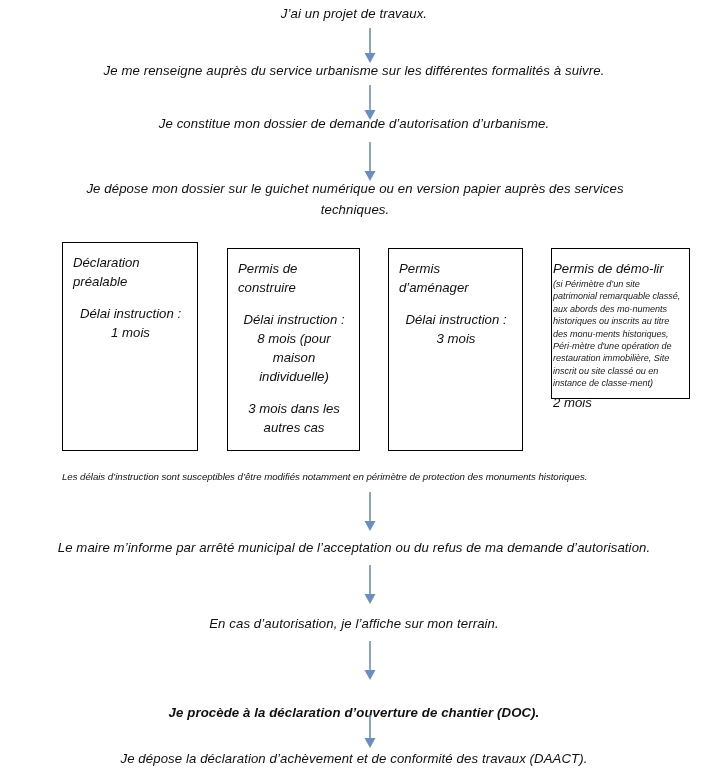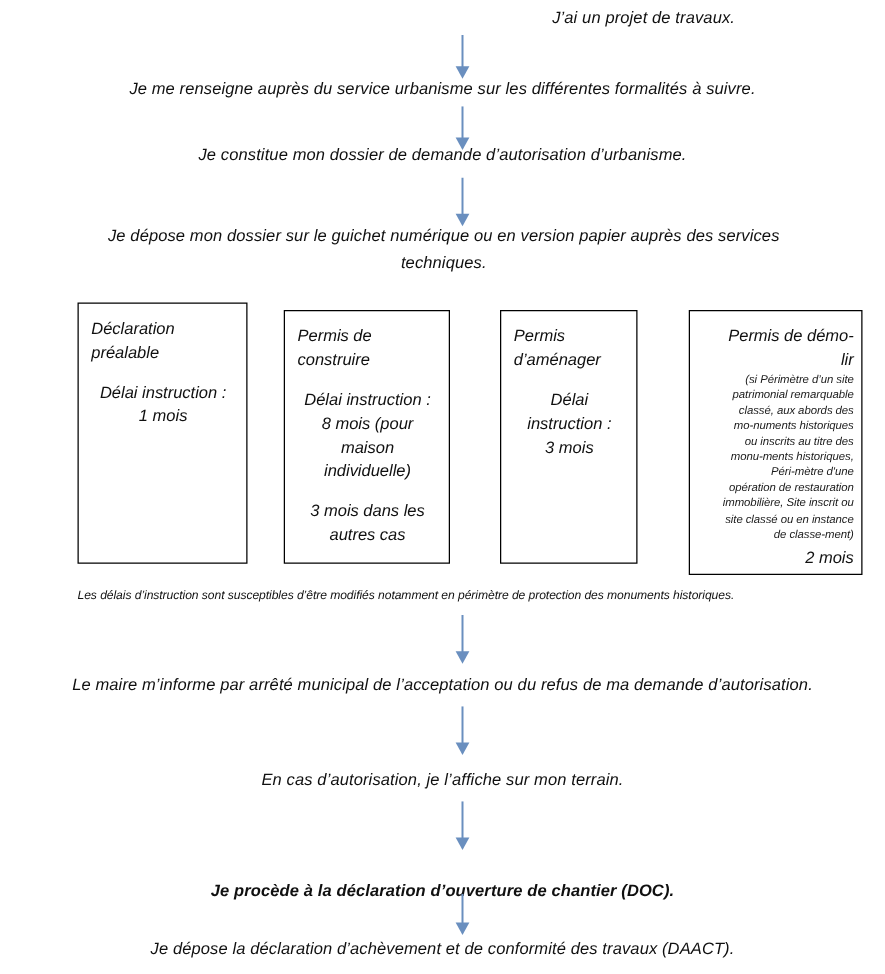--- a/index.html
+++ b/index.html
@@ -103,21 +103,21 @@
     line-height: 14px;
     color: #111111;
     letter-spacing: -0.05px;
   }
 </style>
 </head>
 <body>
 
 <div class="flow">
 
-  <div class="step-text" style="left:120px; top:3px; width:468px;text-align:right;">J’ai un projet de travaux.</div>
+  <div class="step-text" style="left:120px; top:3px; width:468px;">J’ai un projet de travaux.</div>
 
   <div class="arrow" style="left:358px; top:28px;">
     <svg width="24" height="36" viewBox="0 0 24 36" xmlns="http://www.w3.org/2000/svg" aria-hidden="true">
       <line x1="12" y1="0" x2="12" y2="27" stroke="#6a8fbf" stroke-width="1.6"></line>
       <polygon points="12,35 6.5,25 17.5,25" fill="#6a8fbf"></polygon>
     </svg>
   </div>
 
   <div class="step-text" style="left:60px; top:60px; width:588px;">Je me renseigne auprès du service urbanisme sur les différentes formalités à suivre.</div>
 
@@ -153,30 +153,30 @@
     <div class="box" style="left:227px; top:248px; width:133px; height:203px;">
       <div class="box-title">Permis de construire</div>
       <div class="box-line">
         <span>Délai instruction :</span>
         <br>
         <span>8 mois (pour maison individuelle)</span>
       </div>
       <div class="box-line">3 mois dans les autres cas</div>
     </div>
 
-    <div class="box" style="left:388px; top:248px; width:110px; height:203px;margin-left:12px;">
+    <div class="box" style="left:388px; top:248px; width:135px; height:203px;">
       <div class="box-title">Permis d’aménager</div>
       <div class="box-line">
         <span>Délai instruction :</span>
         <br>
         <span>3 mois</span>
       </div>
     </div>
 
-    <div class="box box-demolir" style="left:551px; top:248px; width:139px; height:212px; padding:10px 6px 4px 25px;text-align:right;">
+    <div class="box box-demolir" style="left:551px; top:248px; width:139px; height:151px; padding:10px 6px 4px 1px;">
       <div class="box-title">Permis de démo-lir</div>
       <div class="box-note">(si Périmètre d’un site patrimonial remarquable classé, aux abords des mo-numents historiques ou inscrits au titre des monu-ments historiques, Péri-mètre d'une opération de restauration immobilière, Site inscrit ou site classé ou en instance de classe-ment)</div>
       <div class="box-delay">2 mois</div>
     </div>
 
   </div>
 
   <div class="caption" style="left:62px; top:470px; width:628px;">Les délais d’instruction sont susceptibles d’être modifiés notamment en périmètre de protection des monuments historiques.</div>
 
   <div class="arrow" style="left:358px; top:492px;">

